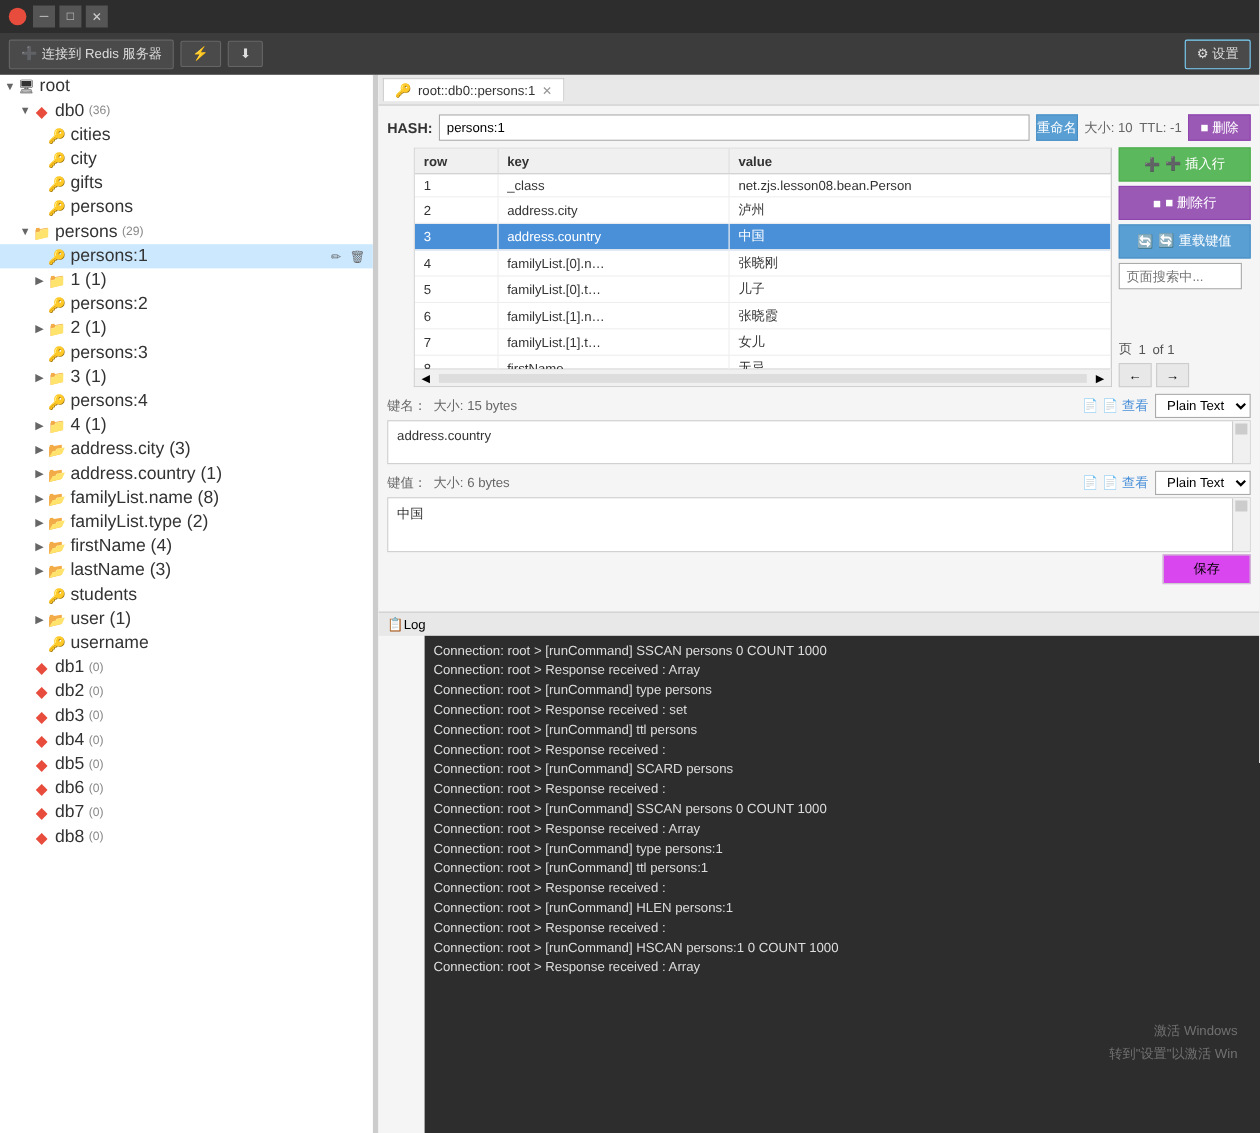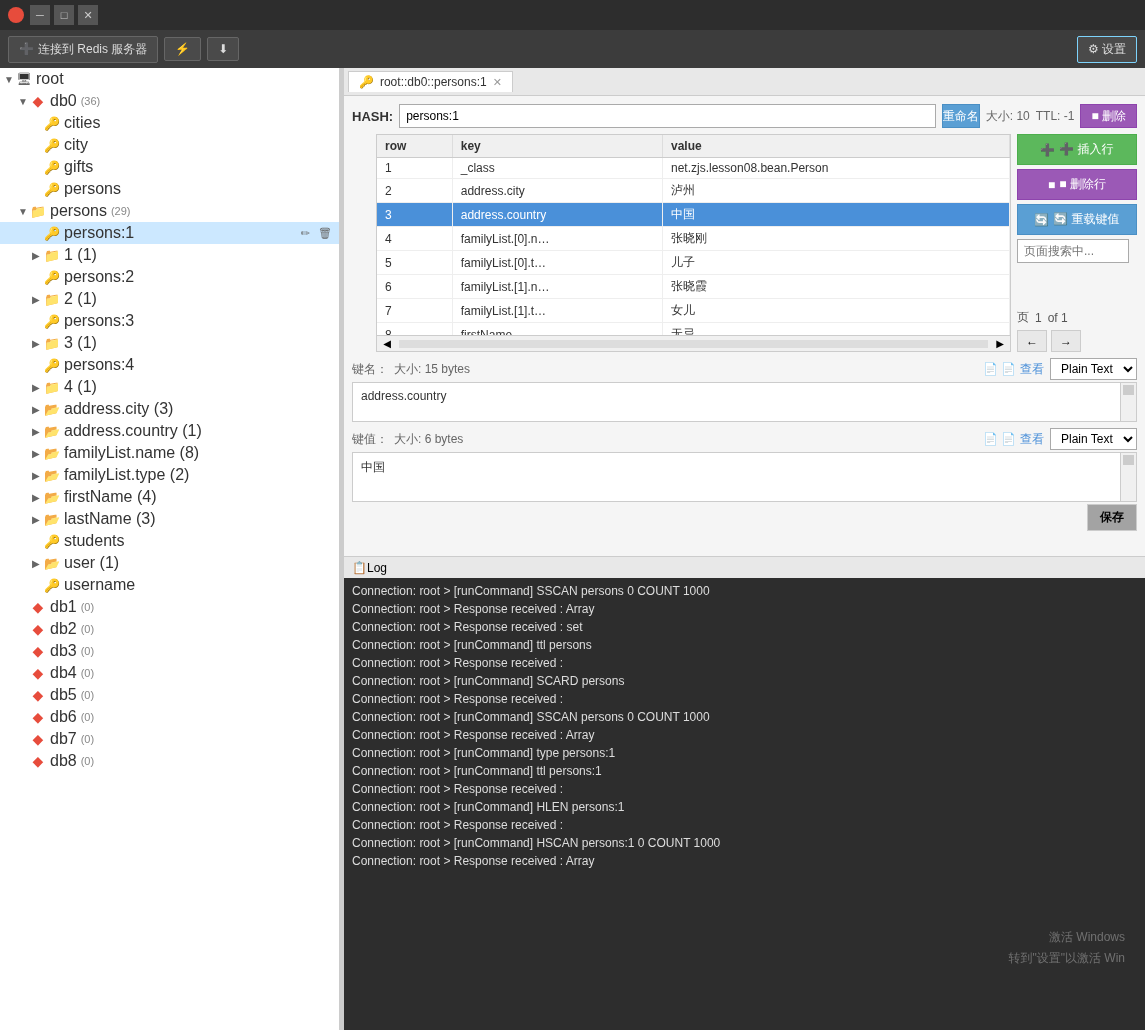--- a/index.html
+++ b/index.html
@@ -87,24 +87,24 @@
     .key-section-header { display: flex; align-items: center; gap: 6px; color: #666; font-size: 12px; }
     .view-btn { background: none; border: none; cursor: pointer; color: #4a90d9; font-size: 12px; display: flex; align-items: center; gap: 3px; }
     .view-dropdown { border: 1px solid #aaa; padding: 2px 6px; font-size: 12px; background: white; }
     .key-value-box { border: 1px solid #ccc; background: white; padding: 6px 8px; min-height: 40px; position: relative; }
     .key-value-text { font-size: 12px; color: #333; }
     .scrollbar-v { position: absolute; right: 0; top: 0; bottom: 0; width: 16px; background: #f0f0f0; border-left: 1px solid #ccc; display: flex; flex-direction: column; }
 
     
     .value-section { display: flex; flex-direction: column; gap: 2px; flex-shrink: 0; }
     .value-box { border: 1px solid #ccc; background: white; padding: 6px 8px; min-height: 50px; position: relative; }
-    .save-btn { background: #a3a3a3; border: 1px solid #ccc; padding: 4px 12px; cursor: pointer; font-size: 12px; align-self: flex-end; font-weight: bold; }
-
-    
-    .log-area { flex: 1; background: #2d2d2d; color: #ddd; font-family: "Courier New", monospace; font-size: 11px; padding: 4px 8px; overflow-y: auto; min-height: 0; }
+    .save-btn { background: #d946ef; border: 1px solid #ccc; padding: 4px 27px; cursor: pointer; font-size: 12px; align-self: flex-end; }
+
+    
+    .log-area { flex: 1; background: #2d2d2d; color: #ddd; font-family: "Courier New", monospace; font-size: 11px; padding: 4px 8px; overflow-y: auto; min-height: 0; margin-left: 42px; }
     .log-line { line-height: 1.5; white-space: pre; }
 
     
     .log-header { background: #e8e8e8; border-top: 1px solid #ccc; height: 22px; display: flex; align-items: center; padding: 0 8px; flex-shrink: 0; }
 
     
     .watermark { position: absolute; bottom: 80px; right: 20px; color: rgba(180,180,180,0.5); font-size: 22px; pointer-events: none; text-align: right; line-height: 1.6; }
 
     .resizer { width: 4px; background: #ccc; cursor: col-resize; flex-shrink: 0; }
   </style>
@@ -503,20 +503,21 @@
     </div>
 
     <div class="log-header">
       <span>📋</span>
       <span>Log</span>
     </div>
 
     <div class="log-area" id="log-area">
         <div class="log-line">Connection: root &gt; [runCommand] SSCAN persons 0 COUNT 1000</div>
         <div class="log-line">Connection: root &gt; Response received : Array</div>
+        <div class="log-line">Connection: root &gt; [runCommand] type persons</div>
         <div class="log-line">Connection: root &gt; Response received : set</div>
         <div class="log-line">Connection: root &gt; [runCommand] ttl persons</div>
         <div class="log-line">Connection: root &gt; Response received : </div>
         <div class="log-line">Connection: root &gt; [runCommand] SCARD persons</div>
         <div class="log-line">Connection: root &gt; Response received : </div>
         <div class="log-line">Connection: root &gt; [runCommand] SSCAN persons 0 COUNT 1000</div>
         <div class="log-line">Connection: root &gt; Response received : Array</div>
         <div class="log-line">Connection: root &gt; [runCommand] type persons:1</div>
         <div class="log-line">Connection: root &gt; [runCommand] ttl persons:1</div>
         <div class="log-line">Connection: root &gt; Response received : </div>

